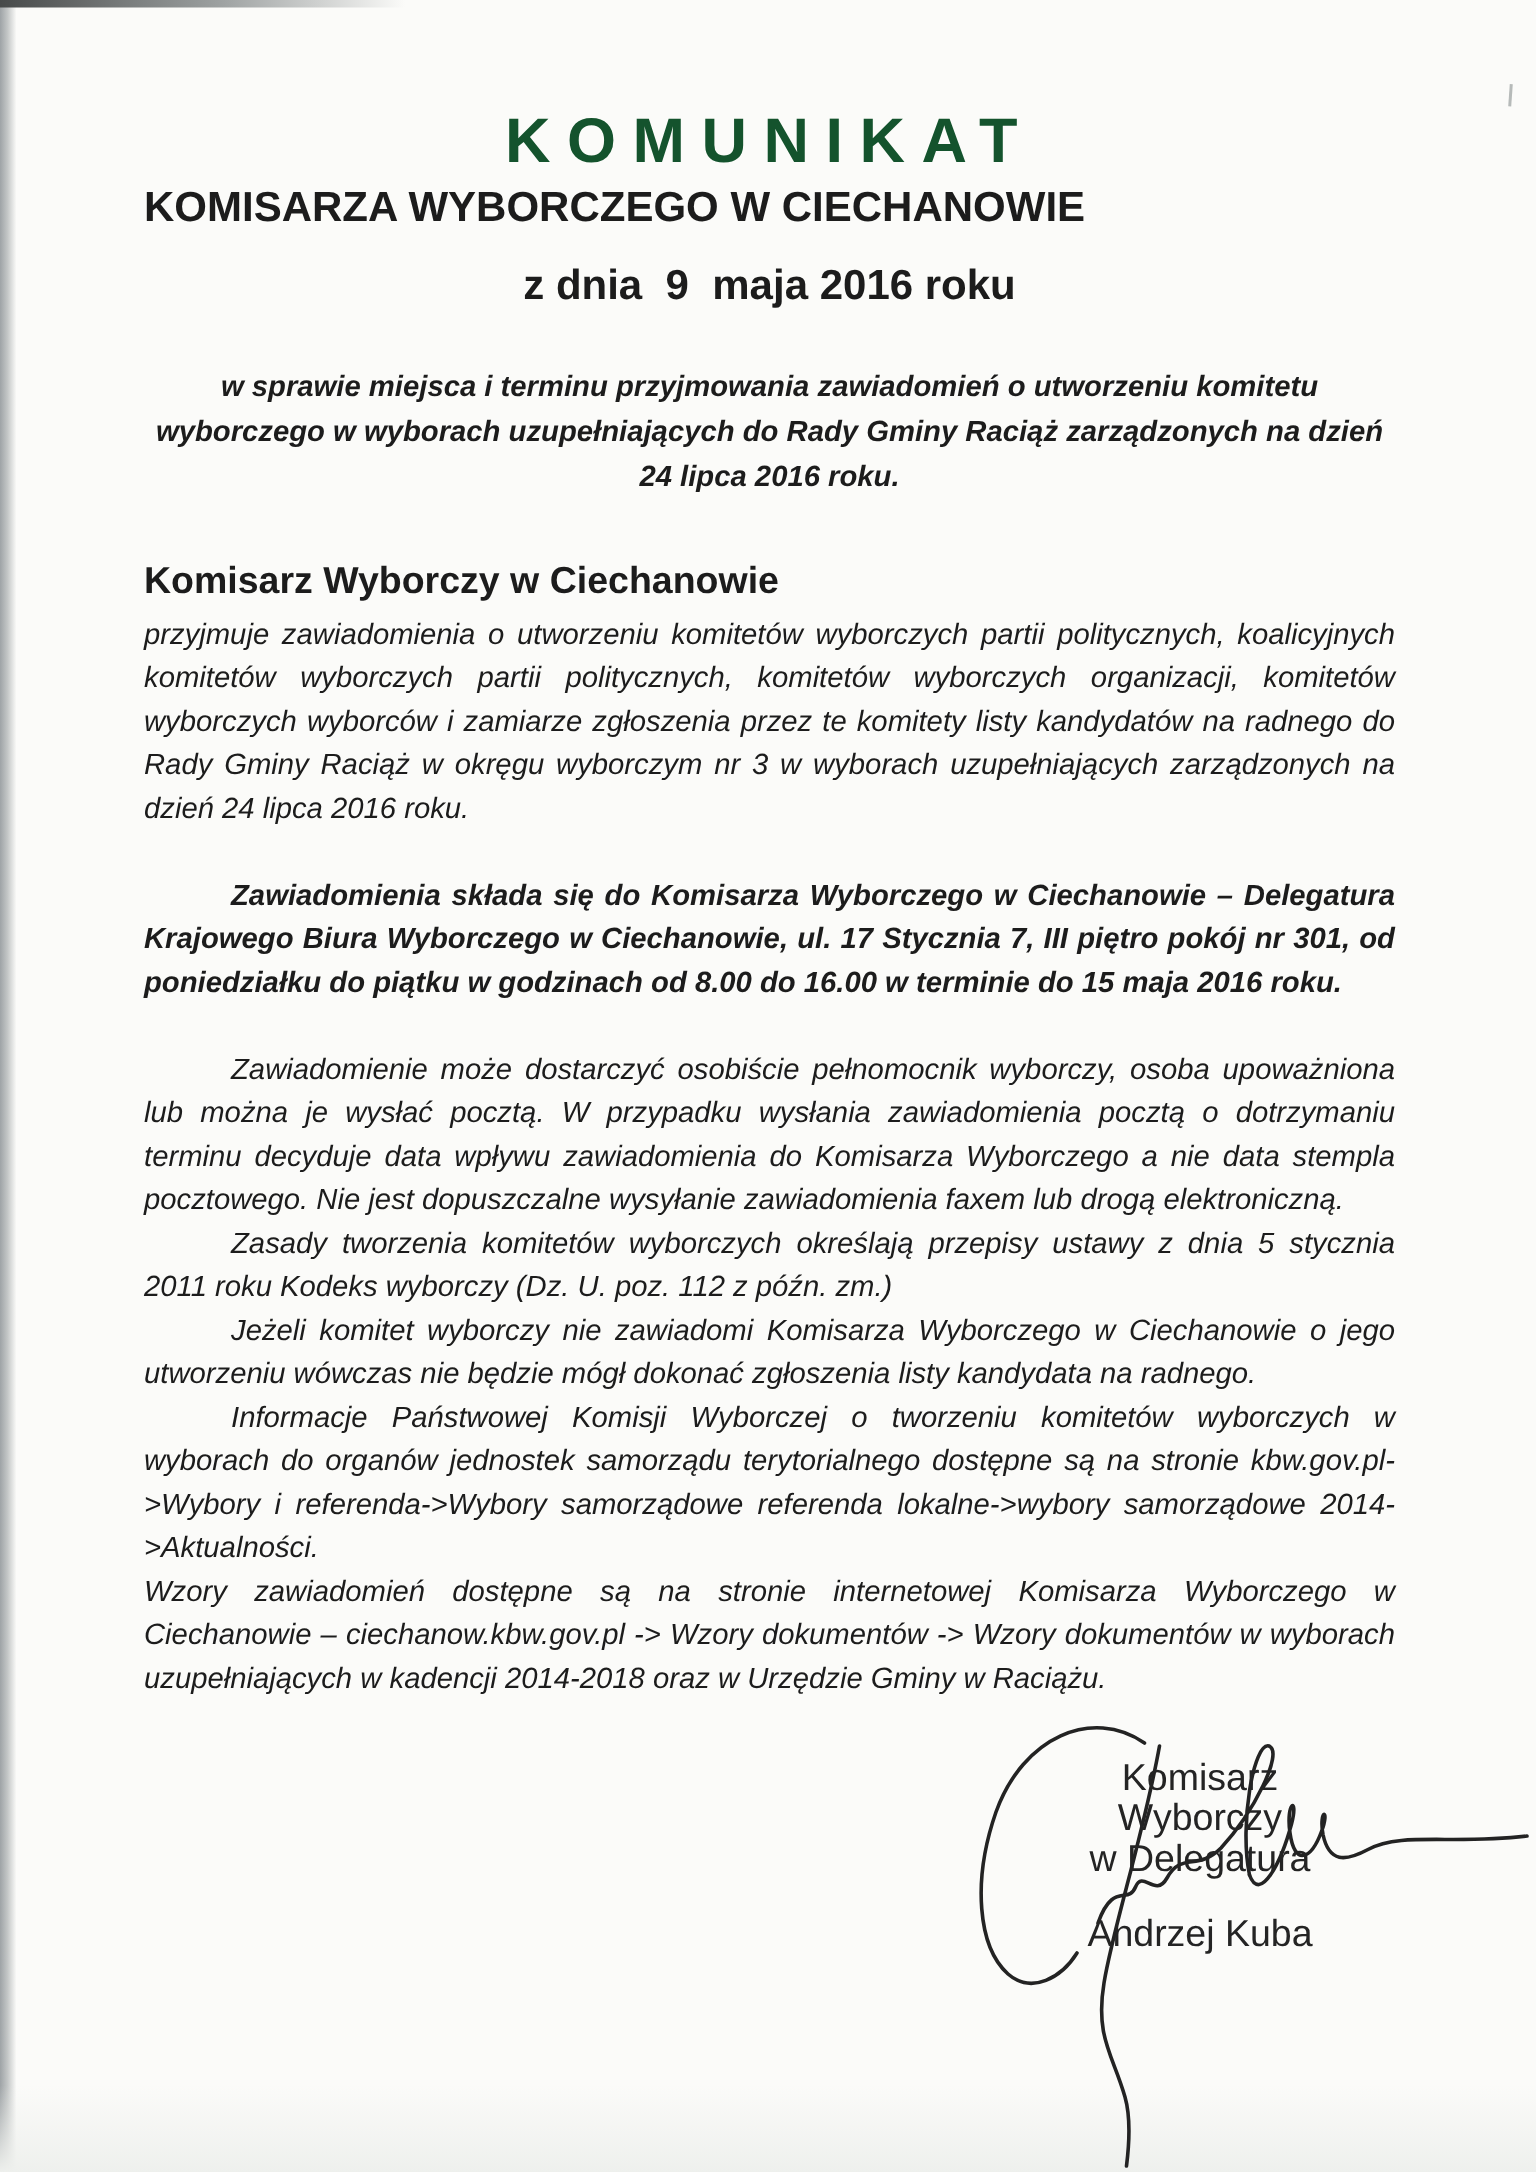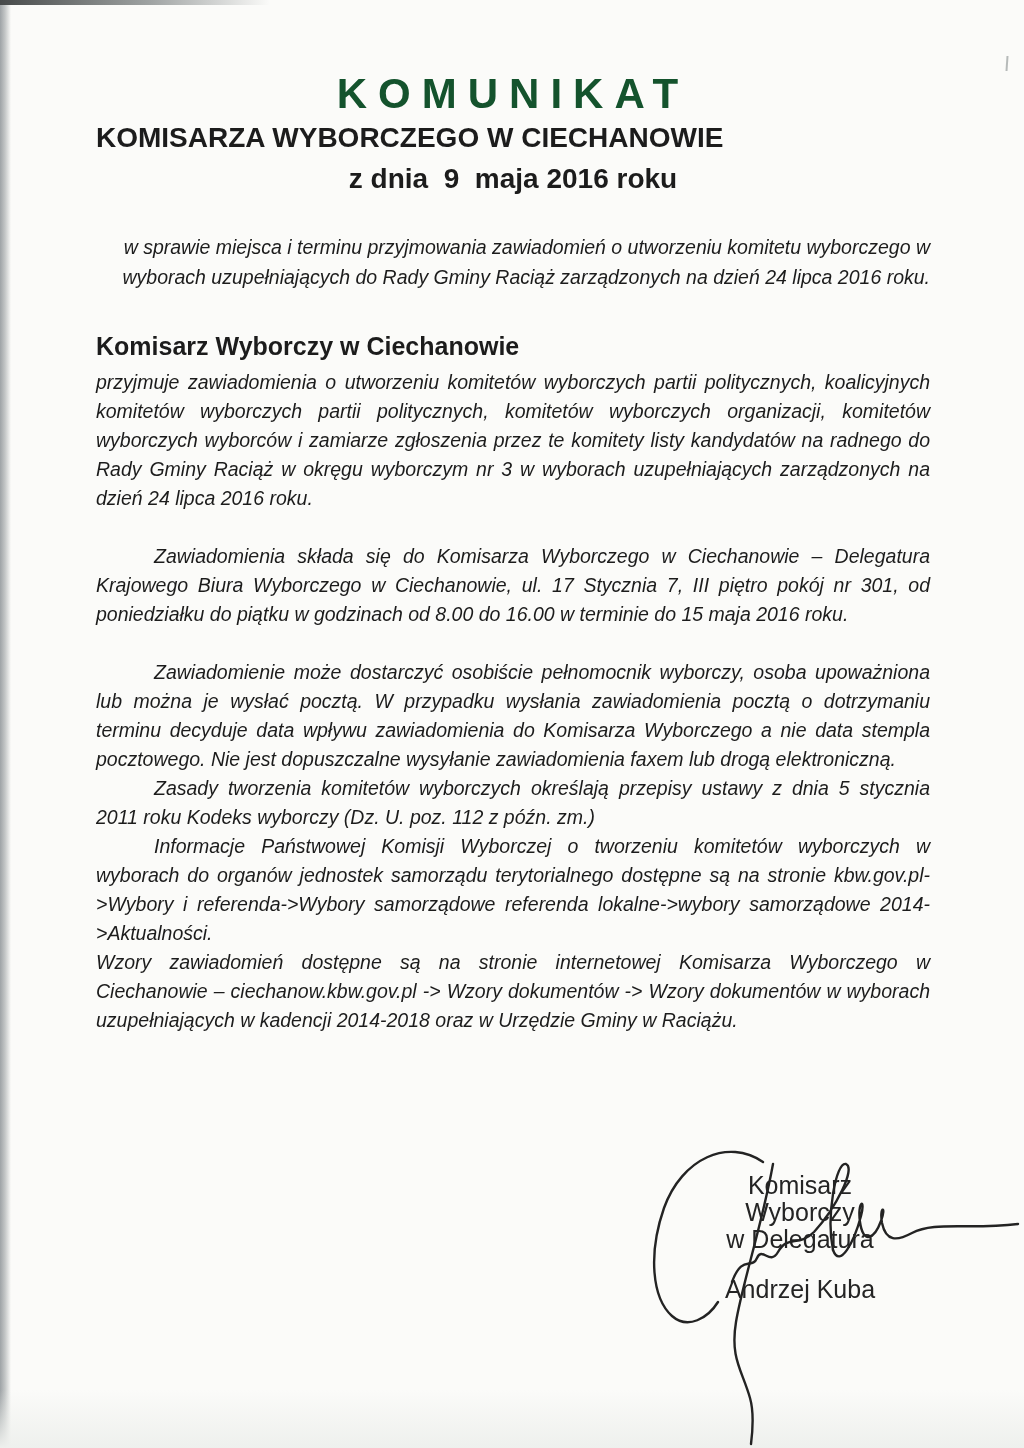--- a/index.html
+++ b/index.html
@@ -46,48 +46,48 @@
     letter-spacing: 11px;
     color: #14532d;
   }
   .doc-subtitle {
     margin-top: 4px;
     text-align: left;
     font-size: 28px;
     font-weight: bold;
   }
   .doc-dateline {
-    margin-top: 9px;
+    margin-top: 20px;
     text-align: center;
     font-size: 28px;
     font-weight: bold;
     white-space: pre-wrap;
   }
   .doc-subject {
     margin-top: 37px;
-    text-align: right;
+    text-align: center;
     font-size: 19.5px;
     line-height: 30px;
-    font-weight: normal;
+    font-weight: bold;
     font-style: italic;
   }
   .section-heading {
     margin-top: 40px;
     text-align: left;
     font-size: 25px;
     font-weight: bold;
   }
   .para {
     font-size: 19.5px;
     line-height: 29px;
     text-align: justify;
     font-style: italic;
   }
   .para.indented { text-indent: 58px; }
-  .para.bold-italic { font-weight: normal; font-style: italic; }
+  .para.bold-italic { font-weight: bold; font-style: italic; }
   .mt-sm { margin-top: 7px; }
   .mt-lg { margin-top: 29px; }
 
   .signature-block {
     position: absolute;
     left: 700px; top: 1172px; width: 200px;
     text-align: center;
     font-size: 25px;
     line-height: 27px;
     color: #242424;
@@ -126,20 +126,21 @@
     <div class="section-heading">Komisarz Wyborczy w Ciechanowie</div>
 
     <p class="para mt-sm">przyjmuje zawiadomienia o utworzeniu komitetów wyborczych partii politycznych, koalicyjnych komitetów wyborczych partii politycznych, komitetów wyborczych organizacji, komitetów wyborczych wyborców i zamiarze zgłoszenia przez te komitety listy kandydatów na radnego do Rady Gminy Raciąż w okręgu wyborczym nr 3 w wyborach uzupełniających zarządzonych na dzień 24 lipca 2016 roku.</p>
 
     <p class="para bold-italic indented mt-lg">Zawiadomienia składa się do Komisarza Wyborczego w Ciechanowie – Delegatura Krajowego Biura Wyborczego w Ciechanowie, ul. 17 Stycznia 7, III piętro pokój nr 301, od poniedziałku do piątku w godzinach od 8.00 do 16.00 w terminie do 15 maja 2016 roku.</p>
 
     <p class="para indented mt-lg">Zawiadomienie może dostarczyć osobiście pełnomocnik wyborczy, osoba upoważniona lub można je wysłać pocztą. W przypadku wysłania zawiadomienia pocztą o dotrzymaniu terminu decyduje data wpływu zawiadomienia do Komisarza Wyborczego a nie data stempla pocztowego. Nie jest dopuszczalne wysyłanie zawiadomienia faxem lub drogą elektroniczną.</p>
 
     <p class="para indented">Zasady tworzenia komitetów wyborczych określają przepisy ustawy z dnia 5 stycznia 2011 roku Kodeks wyborczy (Dz. U. poz. 112 z późn. zm.)</p>
 
+    <p class="para indented">Jeżeli komitet wyborczy nie zawiadomi Komisarza Wyborczego w Ciechanowie o jego utworzeniu wówczas nie będzie mógł dokonać zgłoszenia listy kandydata na radnego.</p>
 
     <p class="para indented">Informacje Państwowej Komisji Wyborczej o tworzeniu komitetów wyborczych w wyborach do organów jednostek samorządu terytorialnego dostępne są na stronie kbw.gov.pl-&gt;Wybory i referenda-&gt;Wybory samorządowe referenda lokalne-&gt;wybory samorządowe 2014-&gt;Aktualności.</p>
 
     <p class="para">Wzory zawiadomień dostępne są na stronie internetowej Komisarza Wyborczego w Ciechanowie – ciechanow.kbw.gov.pl -&gt; Wzory dokumentów -&gt; Wzory dokumentów w wyborach uzupełniających w kadencji 2014-2018 oraz w Urzędzie Gminy w Raciążu.</p>
 
   </div>
 
   <svg class="signature-svg" viewBox="0 0 424 328" aria-hidden="true">
 
     <path d="M 163 42 C 128 18, 82 38, 64 88 C 48 134, 52 178, 72 196 C 88 210, 108 198, 118 182"></path>

